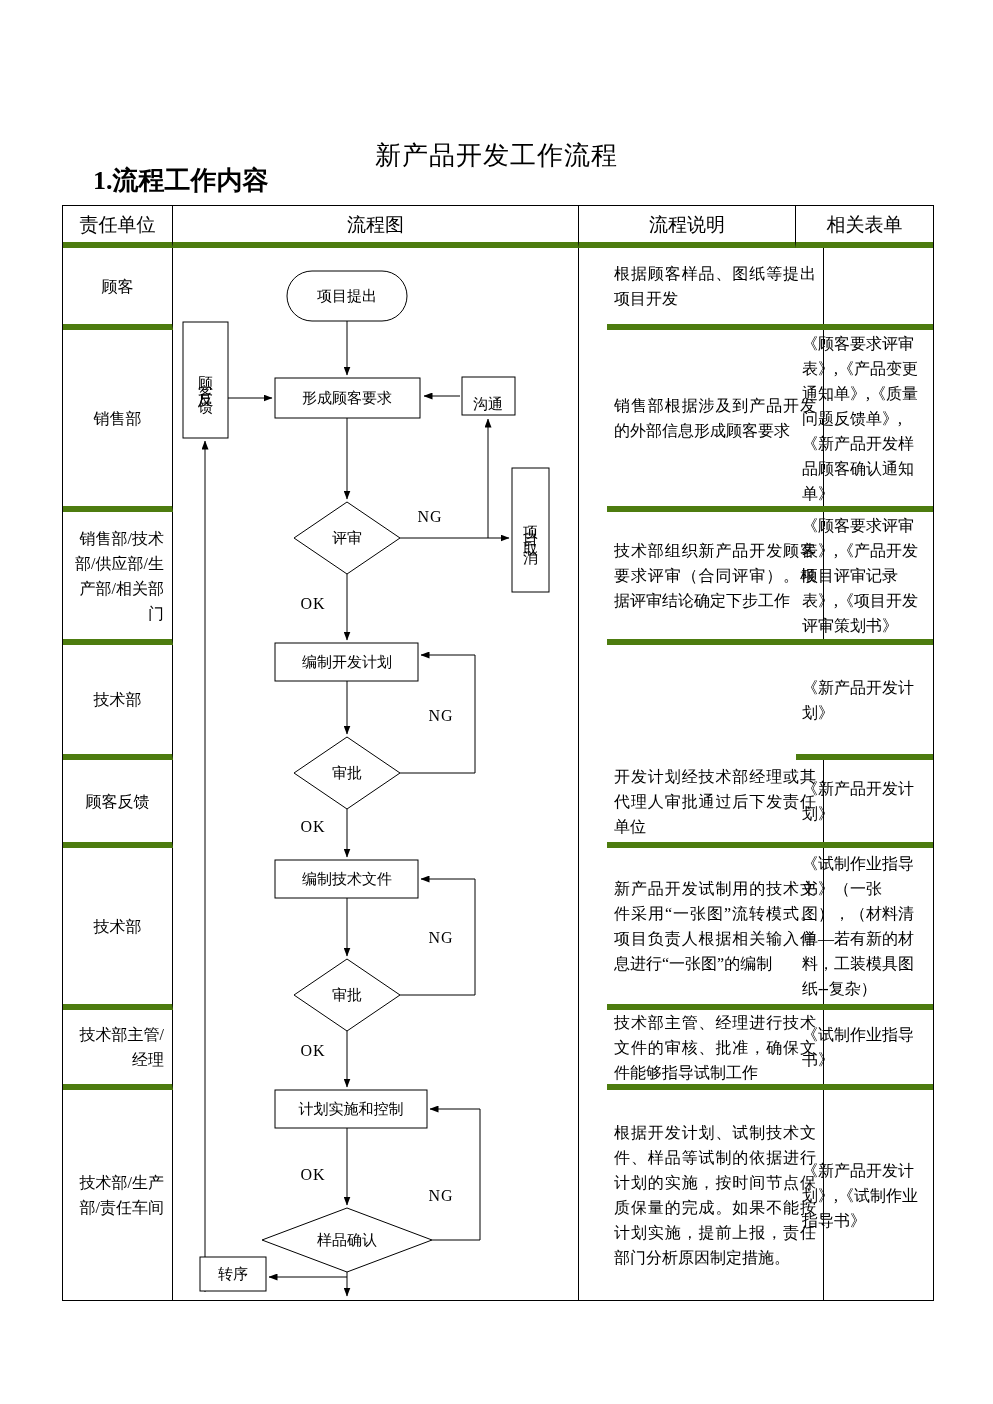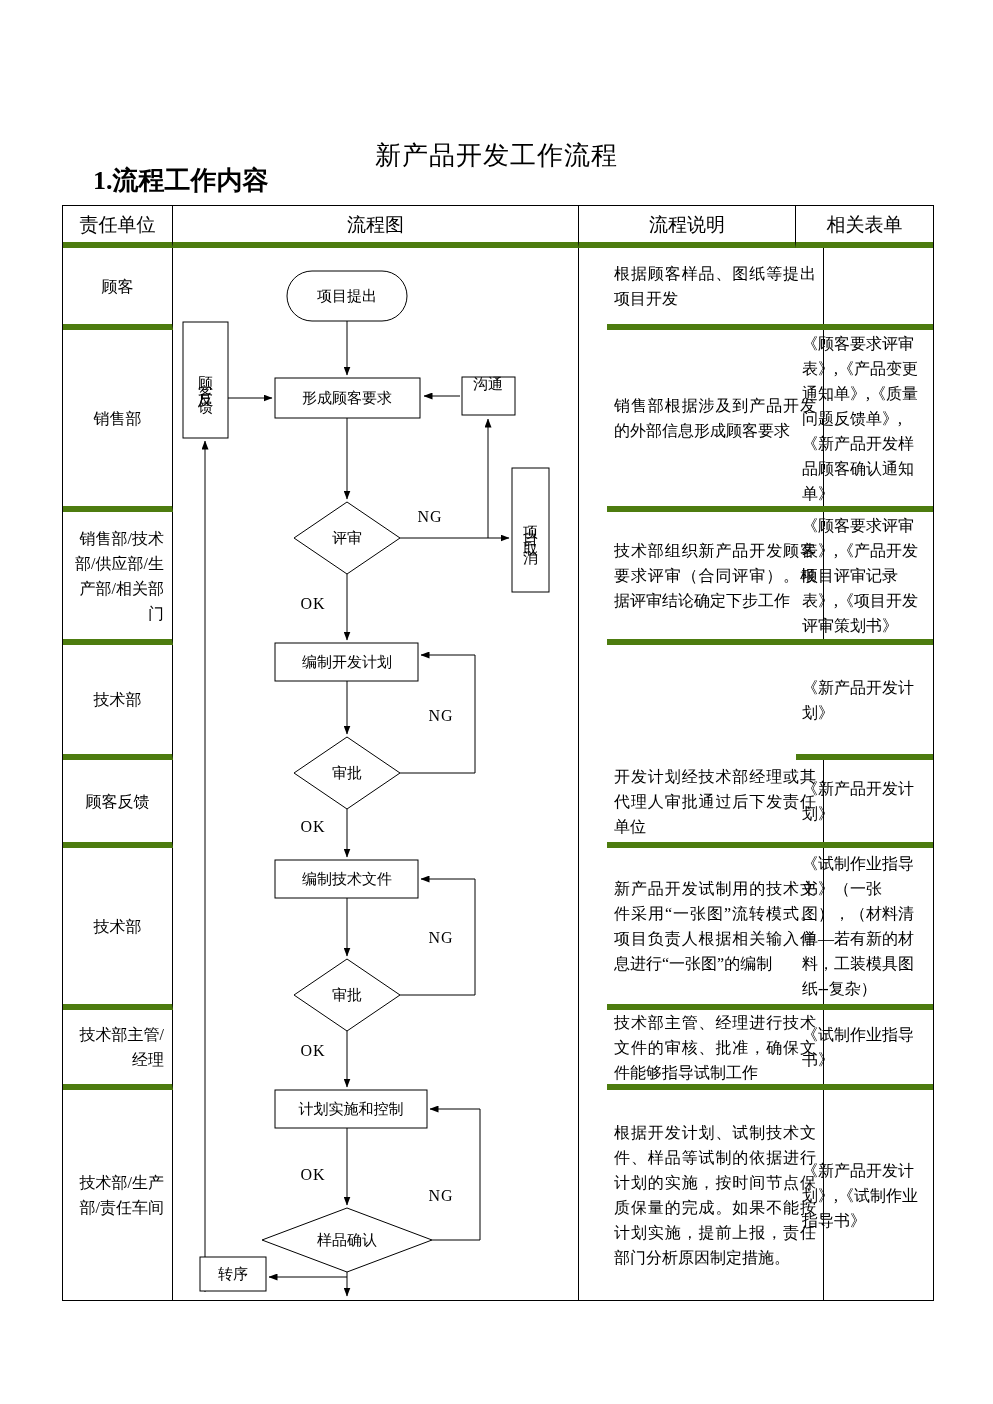--- a/index.html
+++ b/index.html
@@ -141,21 +141,21 @@
       <polygon points="347,959 400,995 347,1031 294,995"></polygon>
       <rect x="275" y="1090" width="152" height="38"></rect>
       <polygon points="347,1208 432,1240 347,1272 262,1240"></polygon>
       <rect x="200" y="1257" width="66" height="34"></rect>
     </g>
   </svg>
 
   <div class="flow-layer">
     <div class="flow-label" style="left:347px;top:296px">项目提出</div>
     <div class="flow-label" style="left:347px;top:398px">形成顾客要求</div>
-    <div class="flow-label" style="left:488px;top:384px">沟通</div>
+    <div class="flow-label" style="left:488px;top:404px">沟通</div>
     <div class="flow-label vertical" style="left:205px;top:380px">顾客反馈</div>
     <div class="flow-label" style="left:347px;top:538px">评审</div>
     <div class="flow-label vertical" style="left:530px;top:530px">项目取消</div>
     <div class="flow-label" style="left:347px;top:662px">编制开发计划</div>
     <div class="flow-label" style="left:347px;top:773px">审批</div>
     <div class="flow-label" style="left:347px;top:879px">编制技术文件</div>
     <div class="flow-label" style="left:347px;top:995px">审批</div>
     <div class="flow-label" style="left:351px;top:1109px">计划实施和控制</div>
     <div class="flow-label" style="left:347px;top:1240px">样品确认</div>
     <div class="flow-label" style="left:233px;top:1274px">转序</div>

